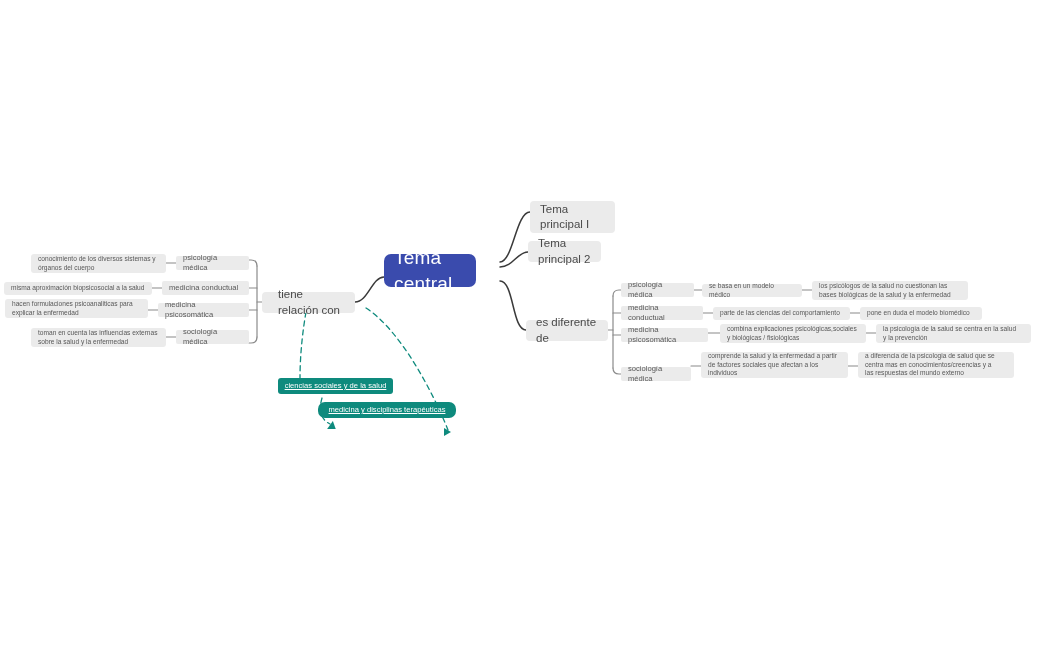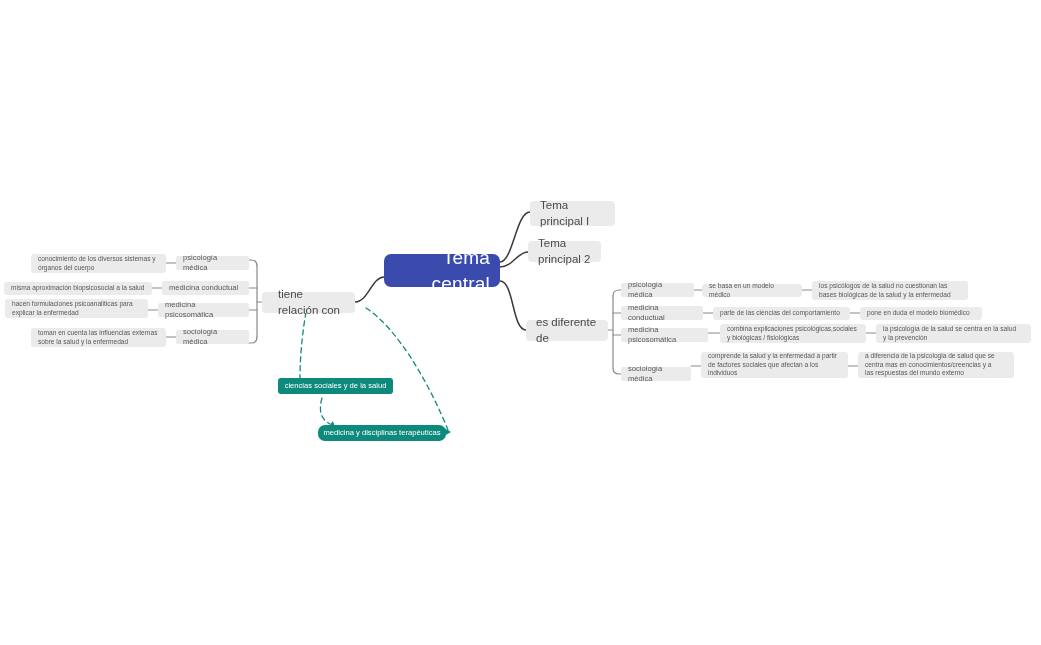--- a/index.html
+++ b/index.html
@@ -59,20 +59,21 @@
     font-size: 6.6px;
     color: #585858;
     border-radius: 3px;
   }
   .node.teal {
     background: #0e8a7d;
     color: #ffffff;
     font-size: 7.6px;
     border-radius: 3px;
     justify-content: center;
+    text-decoration: underline;
   }
   .pad-c { padding: 0 10px; }
   .pad-l { padding: 3px 7px; }
   .pad-r { padding: 3px 7px; }
 </style>
 </head>
 <body>
 
 <div id="canvas">
 
@@ -125,25 +126,25 @@
       <path d="M 306 312 C 302 335 300 358 300 378"></path>
       <path d="M 322 398 C 318 412 322 420 330 424"></path>
       <path d="M 366 308 C 400 330 432 390 448 430"></path>
     </g>
     <g fill="#0e8a7d" stroke="none">
       <path d="M 330 420 l 7 5 l -7 5 z" transform="rotate(35 330 425)"></path>
       <path d="M 444 428 l 7 4 l -7 4 z"></path>
     </g>
   </svg>
 
-  <div class="node central pad-c" style="left:384px; top:254px; width:116px; height:33px;text-align:right;">
+  <div class="node central pad-c" style="left:384px; top:254px; width:92px; height:33px;">
     <span>Tema central</span>
   </div>
 
-  <div class="node lvl1 pad-c" style="left:530px; top:201px; width:85px; height:25px;">
+  <div class="node lvl1 pad-c" style="left:530px; top:201px; width:85px; height:32px;">
     <span>Tema principal I</span>
   </div>
 
   <div class="node lvl1 pad-c" style="left:528px; top:241px; width:73px; height:21px;">
     <span>Tema principal 2</span>
   </div>
 
   <div class="node lvl1 pad-c" style="left:526px; top:320px; width:82px; height:21px;justify-content:flex-end;">
     <span>es diferente de</span>
   </div>
@@ -227,17 +228,17 @@
   </div>
   <div class="node leaf2 pad-l" style="left:31px; top:328px; width:135px; height:19px;">
     <span>toman en cuenta las influencias externas
 sobre la salud y la enfermedad</span>
   </div>
 
   <div class="node teal" style="left:278px; top:378px; width:115px; height:16px;">
     <span>ciencias sociales y de la salud</span>
   </div>
 
-  <div class="node teal" style="left:318px; top:425px; width:128px; height:16px;border-radius:7px;">
+  <div class="node teal" style="left:318px; top:402px; width:138px; height:16px;border-radius:7px;">
     <span>medicina y disciplinas terapéuticas</span>
   </div>
 
 </div>
 
 </body></html>

